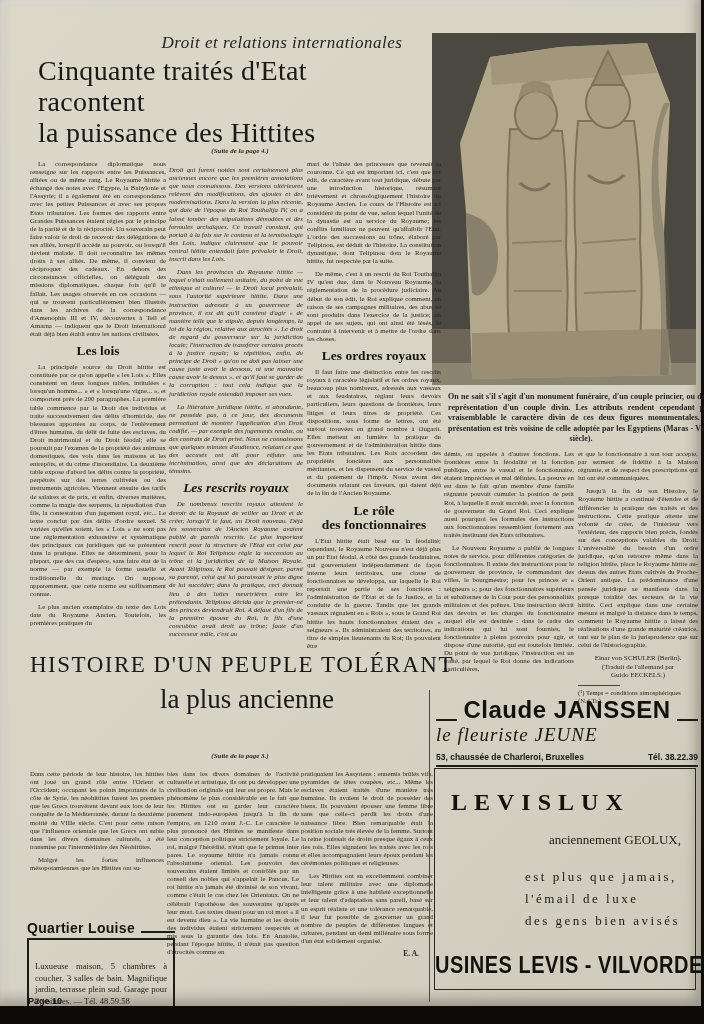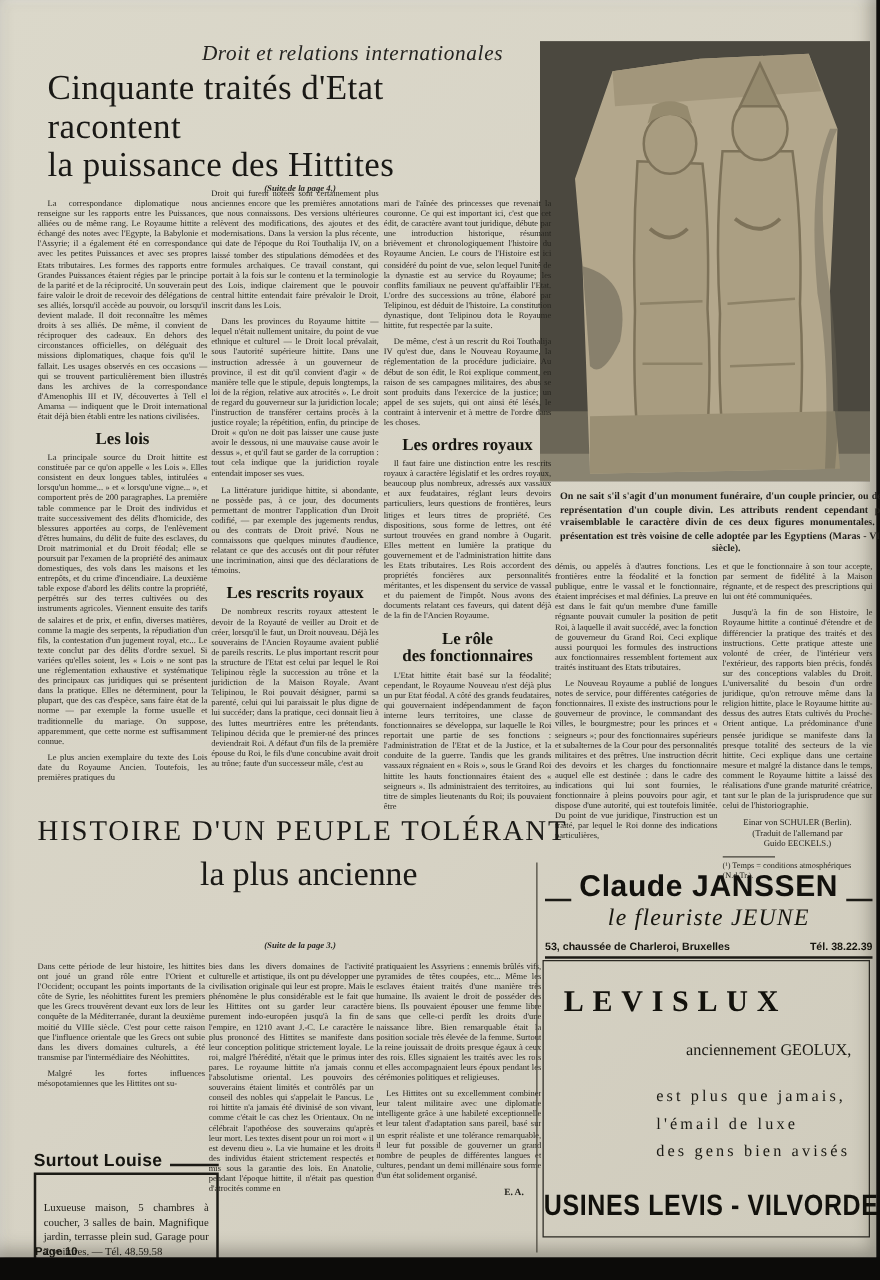--- a/index.html
+++ b/index.html
@@ -61,21 +61,21 @@
     font-weight:700;font-size:9px;color:#17160f;
   }
   .ad-sep{background:#4a473d;}
   .janssen-name{
     font-family:"Liberation Sans","DejaVu Sans",sans-serif;
     font-weight:700;font-size:24px;letter-spacing:.5px;color:#12110d;white-space:nowrap;
   }
   .janssen-row{display:flex;align-items:flex-end;gap:6px;}
   .janssen-rule{flex:1;border-bottom:2px solid #1c1b16;margin-bottom:3px;}
   .janssen-tagline{
-    font-style:italic;font-size:19px;letter-spacing:1px;color:#17160f;text-align:center;
+    font-style:italic;font-size:19px;letter-spacing:1px;color:#17160f;text-align:left;
     font-family:"Liberation Serif","DejaVu Serif",serif;
   }
   .janssen-addr{
     display:flex;justify-content:space-between;
     font-family:"Liberation Sans","DejaVu Sans",sans-serif;
     font-weight:700;font-size:8.5px;color:#16150f;
   }
   .thickrule{border:0;border-top:2.5px solid #1c1b16;margin:3px 0 0 0;}
   .levis-box{border:1.5px solid #2a2822;}
   .levis-brand{
@@ -131,21 +131,21 @@
 
   <div class="abs caption" style="left:432px;top:392px;width:266px;">On ne sait s'il s'agit d'un monument funéraire, d'un couple princier, ou de la représentation d'un couple divin. Les attributs rendent cependant plus vraisemblable le caractère divin de ces deux figures monumentales. La présentation est très voisine de celle adoptée par les Egyptiens (Maras - VIIIe siècle).</div>
 
   <div class="abs bodycol" style="left:30px;top:160px;width:136px;height:488px;">
     <p>La correspondance diplomatique nous renseigne sur les rapports entre les Puissances, alliées ou de même rang. Le Royaume hittite a échangé des notes avec l'Egypte, la Babylonie et l'Assyrie; il a également été en correspondance avec les petites Puissances et avec ses propres Etats tributaires. Les formes des rapports entre Grandes Puissances étaient régies par le principe de la parité et de la réciprocité. Un souverain peut faire valoir le droit de recevoir des délégations de ses alliés, lorsqu'il accède au pouvoir, ou lorsqu'il devient malade. Il doit reconnaître les mêmes droits à ses alliés. De même, il convient de réciproquer des cadeaux. En dehors des circonstances officielles, on déléguait des missions diplomatiques, chaque fois qu'il le fallait. Les usages observés en ces occasions — qui se trouvent particulièrement bien illustrés dans les archives de la correspondance d'Amenophis III et IV, découvertes à Tell el Amarna — indiquent que le Droit international était déjà bien établi entre les nations civilisées.</p>
     <div class="sechead">Les lois</div>
     <p>La principale source du Droit hittite est constituée par ce qu'on appelle « les Lois ». Elles consistent en deux longues tables, intitulées « lorsqu'un homme... » et « lorsqu'une vigne... », et comportent près de 200 paragraphes. La première table commence par le Droit des individus et traite successivement des délits d'homicide, des blessures apportées au corps, de l'enlèvement d'êtres humains, du délit de fuite des esclaves, du Droit matrimonial et du Droit féodal; elle se poursuit par l'examen de la propriété des animaux domestiques, des vols dans les maisons et les entrepôts, et du crime d'incendiaire. La deuxième table expose d'abord les délits contre la propriété, perpétrés sur des terres cultivées ou des instruments agricoles. Viennent ensuite des tarifs de salaires et de prix, et enfin, diverses matières, comme la magie des serpents, la répudiation d'un fils, la contestation d'un jugement royal, etc... Le texte conclut par des délits d'ordre sexuel. Si variées qu'elles soient, les « Lois » ne sont pas une réglementation exhaustive et systématique des principaux cas juridiques qui se présentent dans la pratique. Elles ne déterminent, pour la plupart, que des cas d'espèce, sans faire état de la norme — par exemple la forme usuelle et traditionnelle du mariage. On suppose, apparemment, que cette norme est suffisamment connue.</p>
     <p>Le plus ancien exemplaire du texte des Lois date du Royaume Ancien. Toutefois, les premières pratiques du</p>
   </div>
 
-  <div class="abs bodycol" style="left:169px;top:152px;width:134px;height:492px;">
+  <div class="abs bodycol" style="left:169px;top:166px;width:134px;height:492px;font-style:italic;">
     <p class="noindent">Droit qui furent notées sont certainement plus anciennes encore que les premières annotations que nous connaissons. Des versions ultérieures relèvent des modifications, des ajoutes et des modernisations. Dans la version la plus récente, qui date de l'époque du Roi Touthalija IV, on a laissé tomber des stipulations démodées et des formules archaïques. Ce travail constant, qui portait à la fois sur le contenu et la terminologie des Lois, indique clairement que le pouvoir central hittite entendait faire prévaloir le Droit, inscrit dans les Lois.</p>
     <p>Dans les provinces du Royaume hittite — lequel n'était nullement unitaire, du point de vue ethnique et culturel — le Droit local prévalait, sous l'autorité supérieure hittite. Dans une instruction adressée à un gouverneur de province, il est dit qu'il convient d'agir « de manière telle que le stipule, depuis longtemps, la loi de la région, relative aux atrocités ». Le droit de regard du gouverneur sur la juridiction locale; l'instruction de transférer certains procès à la justice royale; la répétition, enfin, du principe de Droit « qu'on ne doit pas laisser une cause juste avoir le dessous, ni une mauvaise cause avoir le dessus », et qu'il faut se garder de la corruption : tout cela indique que la juridiction royale entendait imposer ses vues.</p>
     <p>La littérature juridique hittite, si abondante, ne possède pas, à ce jour, des documents permettant de montrer l'application d'un Droit codifié, — par exemple des jugements rendus, ou des contrats de Droit privé. Nous ne connaissons que quelques minutes d'audience, relatant ce que des accusés ont dit pour réfuter une incrimination, ainsi que des déclarations de témoins.</p>
     <div class="sechead">Les rescrits royaux</div>
     <p>De nombreux rescrits royaux attestent le devoir de la Royauté de veiller au Droit et de créer, lorsqu'il le faut, un Droit nouveau. Déjà les souverains de l'Ancien Royaume avaient publié de pareils rescrits. Le plus important rescrit pour la structure de l'Etat est celui par lequel le Roi Telipinou règle la succession au trône et la juridiction de la Maison Royale. Avant Telipinou, le Roi pouvait désigner, parmi sa parenté, celui qui lui paraissait le plus digne de lui succéder; dans la pratique, ceci donnait lieu à des luttes meurtrières entre les prétendants. Telipinou décida que le premier-né des princes deviendrait Roi. A défaut d'un fils de la première épouse du Roi, le fils d'une concubine avait droit au trône; faute d'un successeur mâle, c'est au</p>
   </div>
 
   <div class="abs bodycol" style="left:307px;top:160px;width:134px;height:492px;">
     <p class="noindent">mari de l'aînée des princesses que revenait la couronne. Ce qui est important ici, c'est que cet édit, de caractère avant tout juridique, débute par une introduction historique, résumant brièvement et chronologiquement l'histoire du Royaume Ancien. Le cours de l'Histoire est ici considéré du point de vue, selon lequel l'unité de la dynastie est au service du Royaume; les conflits familiaux ne peuvent qu'affaiblir l'Etat. L'ordre des successions au trône, élaboré par Telipinou, est déduit de l'histoire. La constitution dynastique, dont Telipinou dota le Royaume hittite, fut respectée par la suite.</p>
     <p>De même, c'est à un rescrit du Roi Touthalija IV qu'est due, dans le Nouveau Royaume, la réglementation de la procédure judiciaire. Au début de son édit, le Roi explique comment, en raison de ses campagnes militaires, des abus se sont produits dans l'exercice de la justice; un appel de ses sujets, qui ont ainsi été lésés, le contraint à intervenir et à mettre de l'ordre dans les choses.</p>
@@ -189,21 +189,21 @@
   </div>
 
   <div class="abs bodycol" style="left:301px;top:770px;width:132px;height:242px;">
     <p class="noindent">pratiquaient les Assyriens : ennemis brûlés vifs, pyramides de têtes coupées, etc... Même les esclaves étaient traités d'une manière très humaine. Ils avaient le droit de posséder des biens. Ils pouvaient épouser une femme libre sans que celle-ci perdît les droits d'une naissance libre. Bien remarquable était la position sociale très élevée de la femme. Surtout la reine jouissait de droits presque égaux à ceux des rois. Elles signaient les traités avec les rois et elles accompagnaient leurs époux pendant les cérémonies politiques et religieuses.</p>
     <p>Les Hittites ont su excellemment combiner leur talent militaire avec une diplomatie intelligente grâce à une habileté exceptionnelle et leur talent d'adaptation sans pareil, basé sur un esprit réaliste et une tolérance remarquable, il leur fut possible de gouverner un grand nombre de peuples de différentes langues et cultures, pendant un demi millénaire sous forme d'un état solidement organisé.</p>
     <div style="text-align:right;font-weight:700;font-size:7.5px;padding-right:14px;">E. A.</div>
   </div>
 
   <div class="abs" style="left:27px;top:920px;width:148px;">
     <div class="janssen-row" style="margin-bottom:2px;">
-      <span class="classified-title">Surtout Louise</span>
+      <span class="classified-title">Quartier Louise</span>
       <span class="janssen-rule"></span>
     </div>
     <div class="classified-box">Luxueuse maison, 5 chambres à coucher, 3 salles de bain. Magnifique jardin, terrasse plein sud. Garage pour 2 voitures. — Tél. 48.59.58</div>
   </div>
 
   <div class="abs pageno" style="left:28px;top:996px;">Page 10</div>
 
   <div class="abs ad-sep" style="left:429px;top:690px;width:1px;height:312px;"></div>
 
   <div class="abs" style="left:436px;top:696px;width:262px;">

